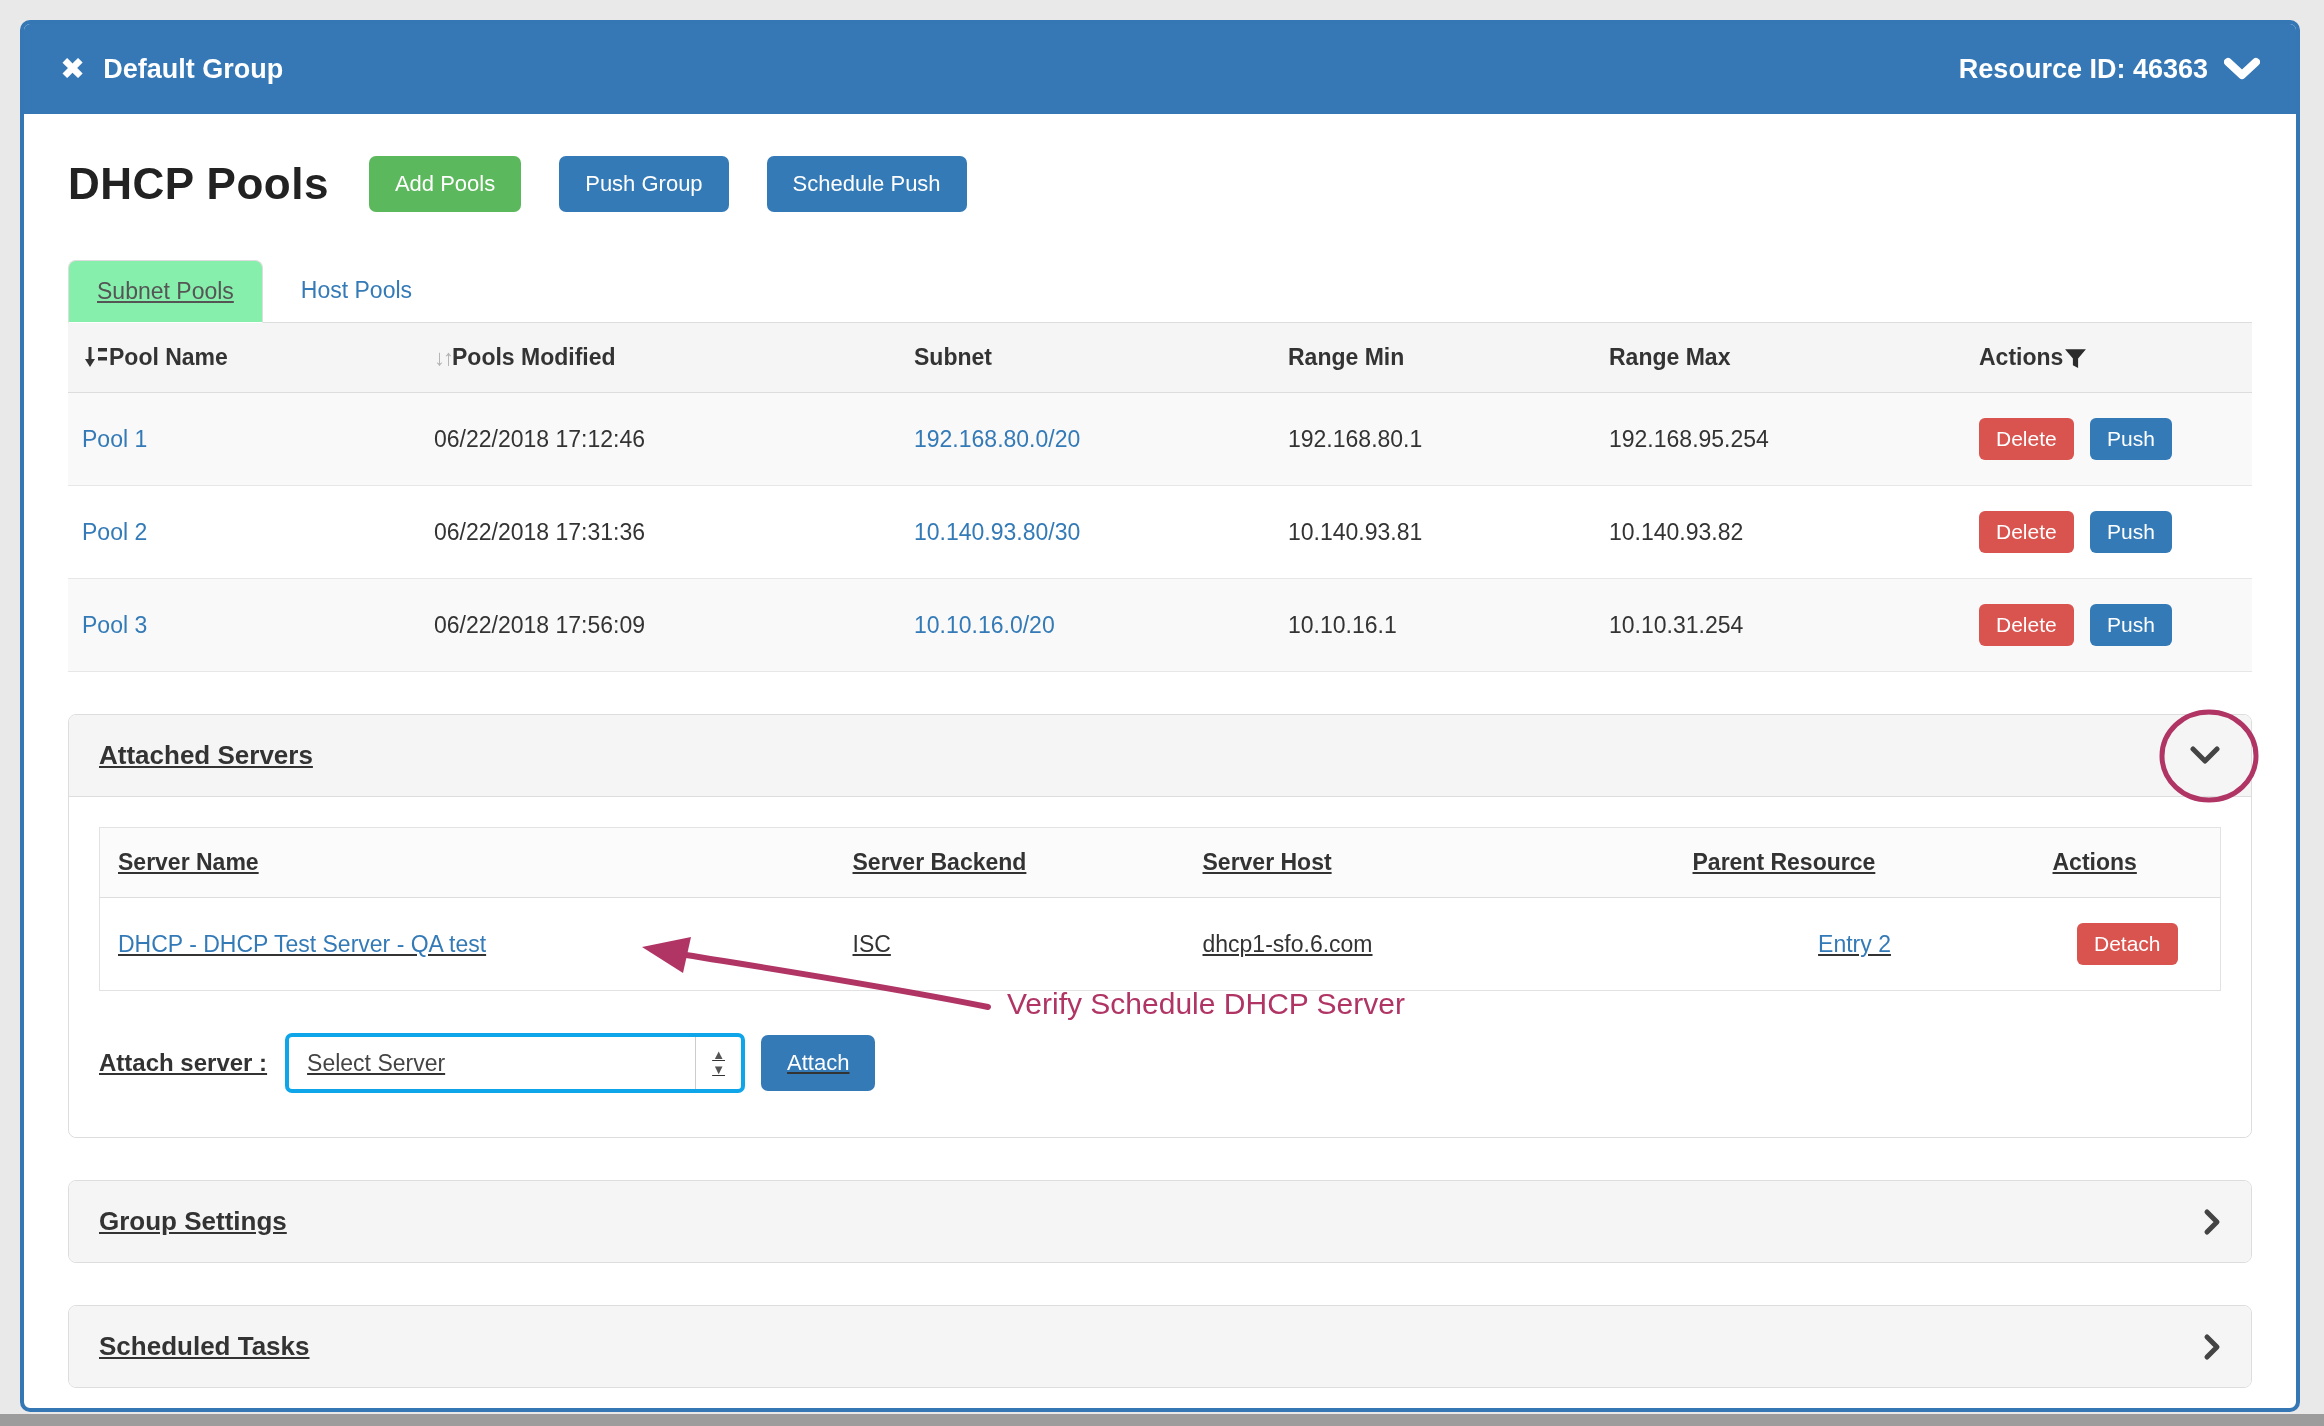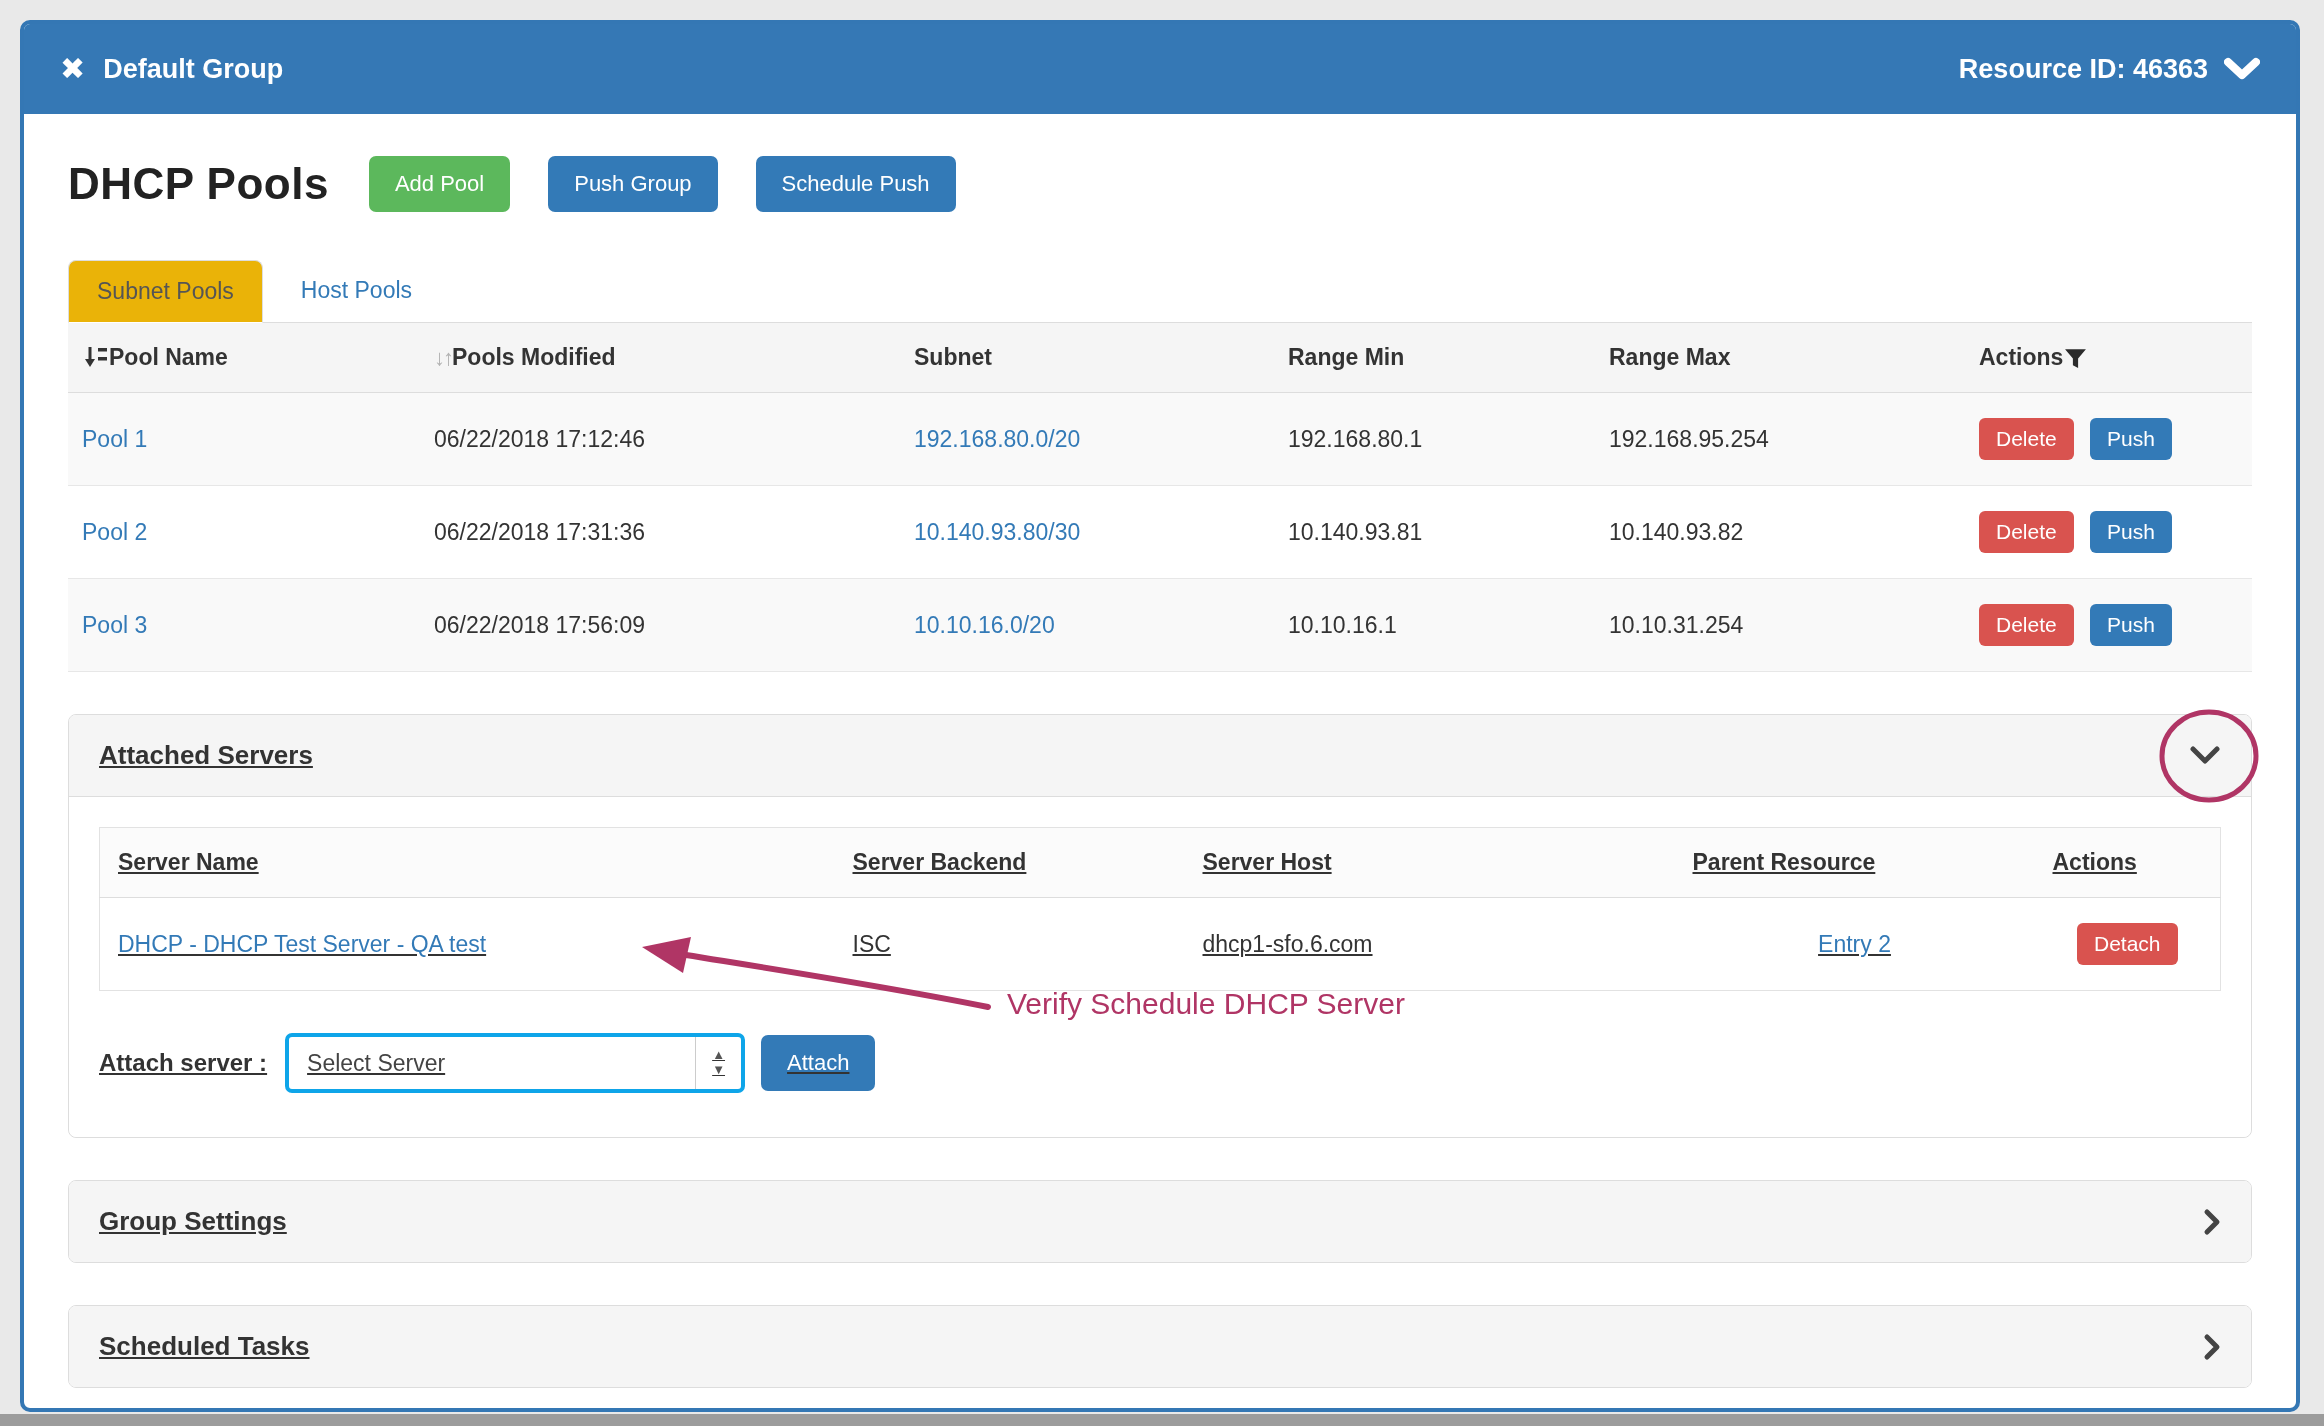--- a/index.html
+++ b/index.html
@@ -44,23 +44,23 @@
   .btn { border:none; color:#fff; font-size:22px; font-family:inherit;
          padding:15px 26px; border-radius:7px; cursor:pointer; }
   .btn-green { background:#5cb85c; margin-left:40px; }
   .btn-blue  { background:#337ab7; }
   .gap-left  { margin-left:38px; }
 
   
   .tabs { display:flex; border-bottom:1px solid #ddd; }
   .tab { font-size:23px; padding:17px 28px; cursor:pointer; }
   .tab.active {
-    background:#eab308; color:#555;
+    background:#86efac; color:#555;
     border:1px solid #ddd; border-bottom:1px solid #fff;
-    border-radius:8px 8px 0 0; margin-bottom:-1px;
+    border-radius:8px 8px 0 0; margin-bottom:-1px;text-decoration:underline;
   }
   .tab.inactive { color:#337ab7; margin-left:10px; }
 
   
   table { border-collapse:collapse; table-layout:fixed; width:100%; }
   .pool-table { font-size:23px; }
   .pool-table thead th {
     background:#f5f5f5; text-align:left; font-weight:bold;
     padding:21px 14px; border-bottom:1px solid #ddd; color:#333;
   }
@@ -138,21 +138,21 @@
             <path d="M4 5 L18 18 L32 5" stroke="#fff" stroke-width="8" fill="none" stroke-linecap="round" stroke-linejoin="round"></path>
           </svg>
       </span>
     </span>
   </div>
 
   <div class="content">
 
     <div class="title-row">
       <h1 class="page-title">DHCP Pools</h1>
-      <button class="btn btn-green">Add Pool</button>
+      <button class="btn btn-green">Add Pools</button>
       <button class="btn btn-blue gap-left">Push Group</button>
       <button class="btn btn-blue gap-left">Schedule Push</button>
     </div>
 
     <div class="tabs">
       <div class="tab active">Subnet Pools</div>
       <div class="tab inactive">Host Pools</div>
     </div>
 
     <table class="pool-table">

